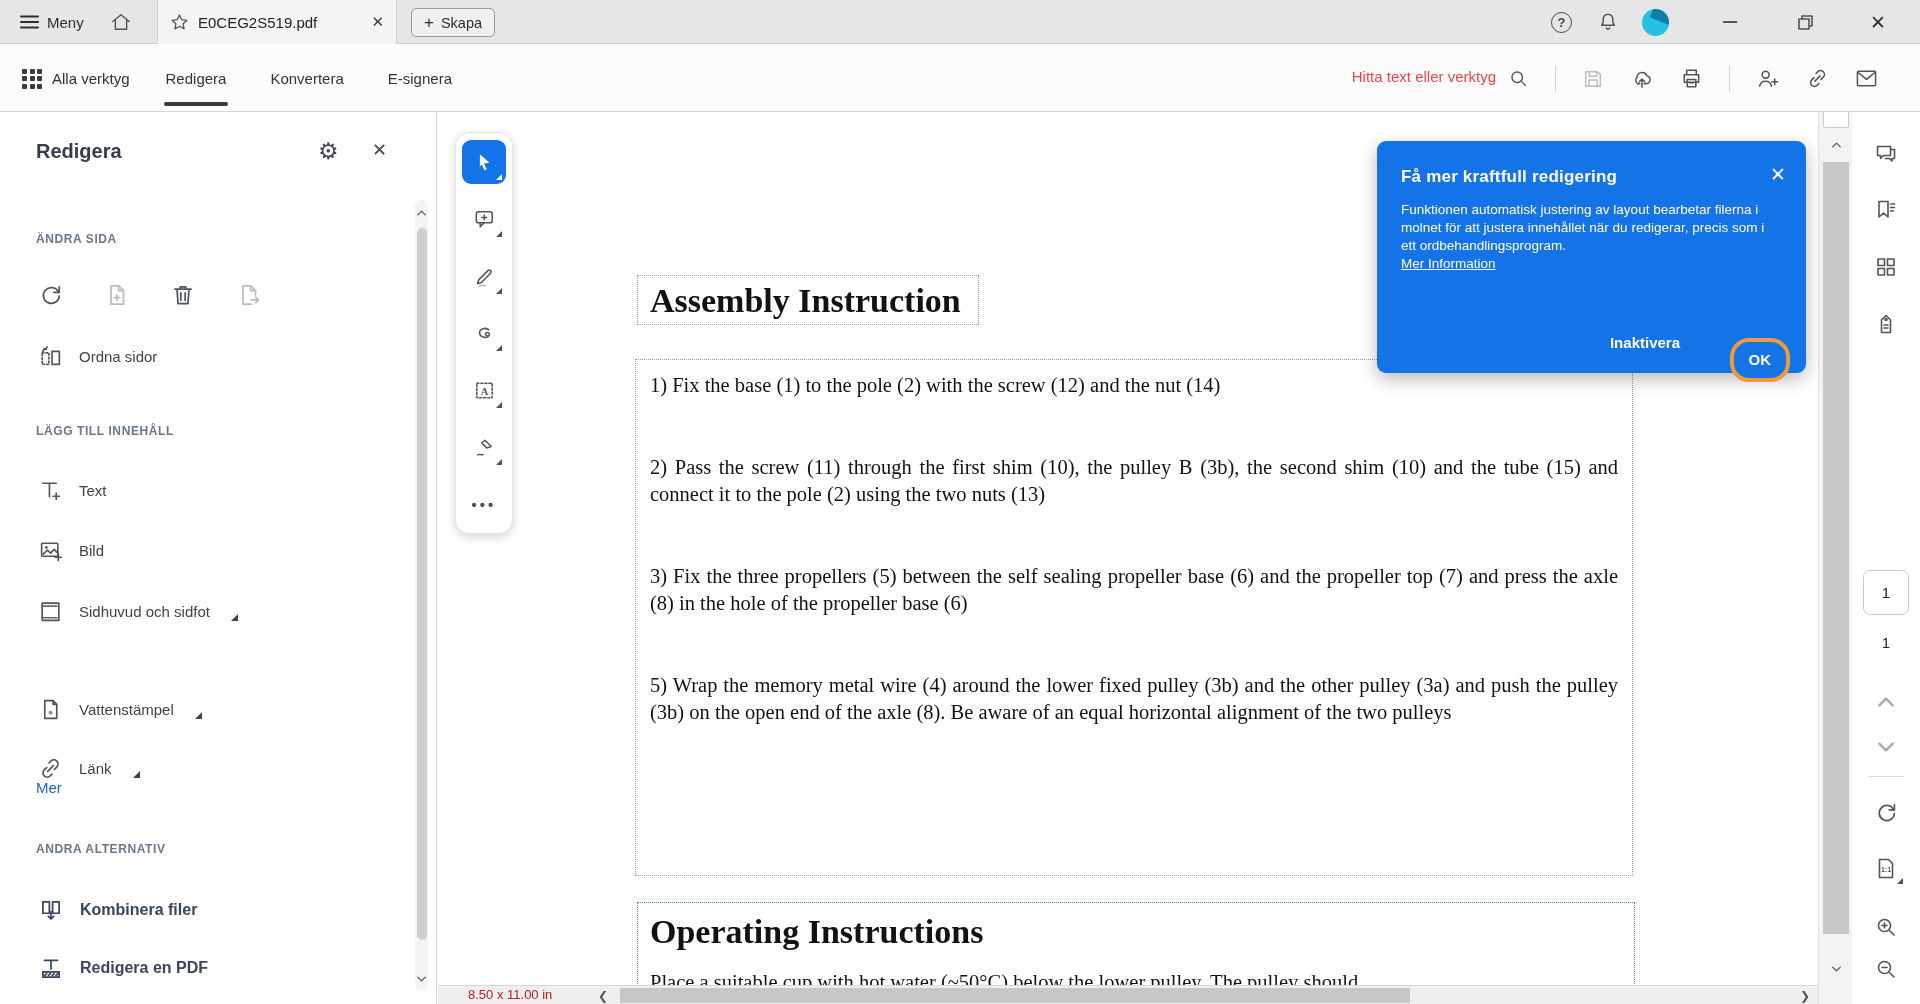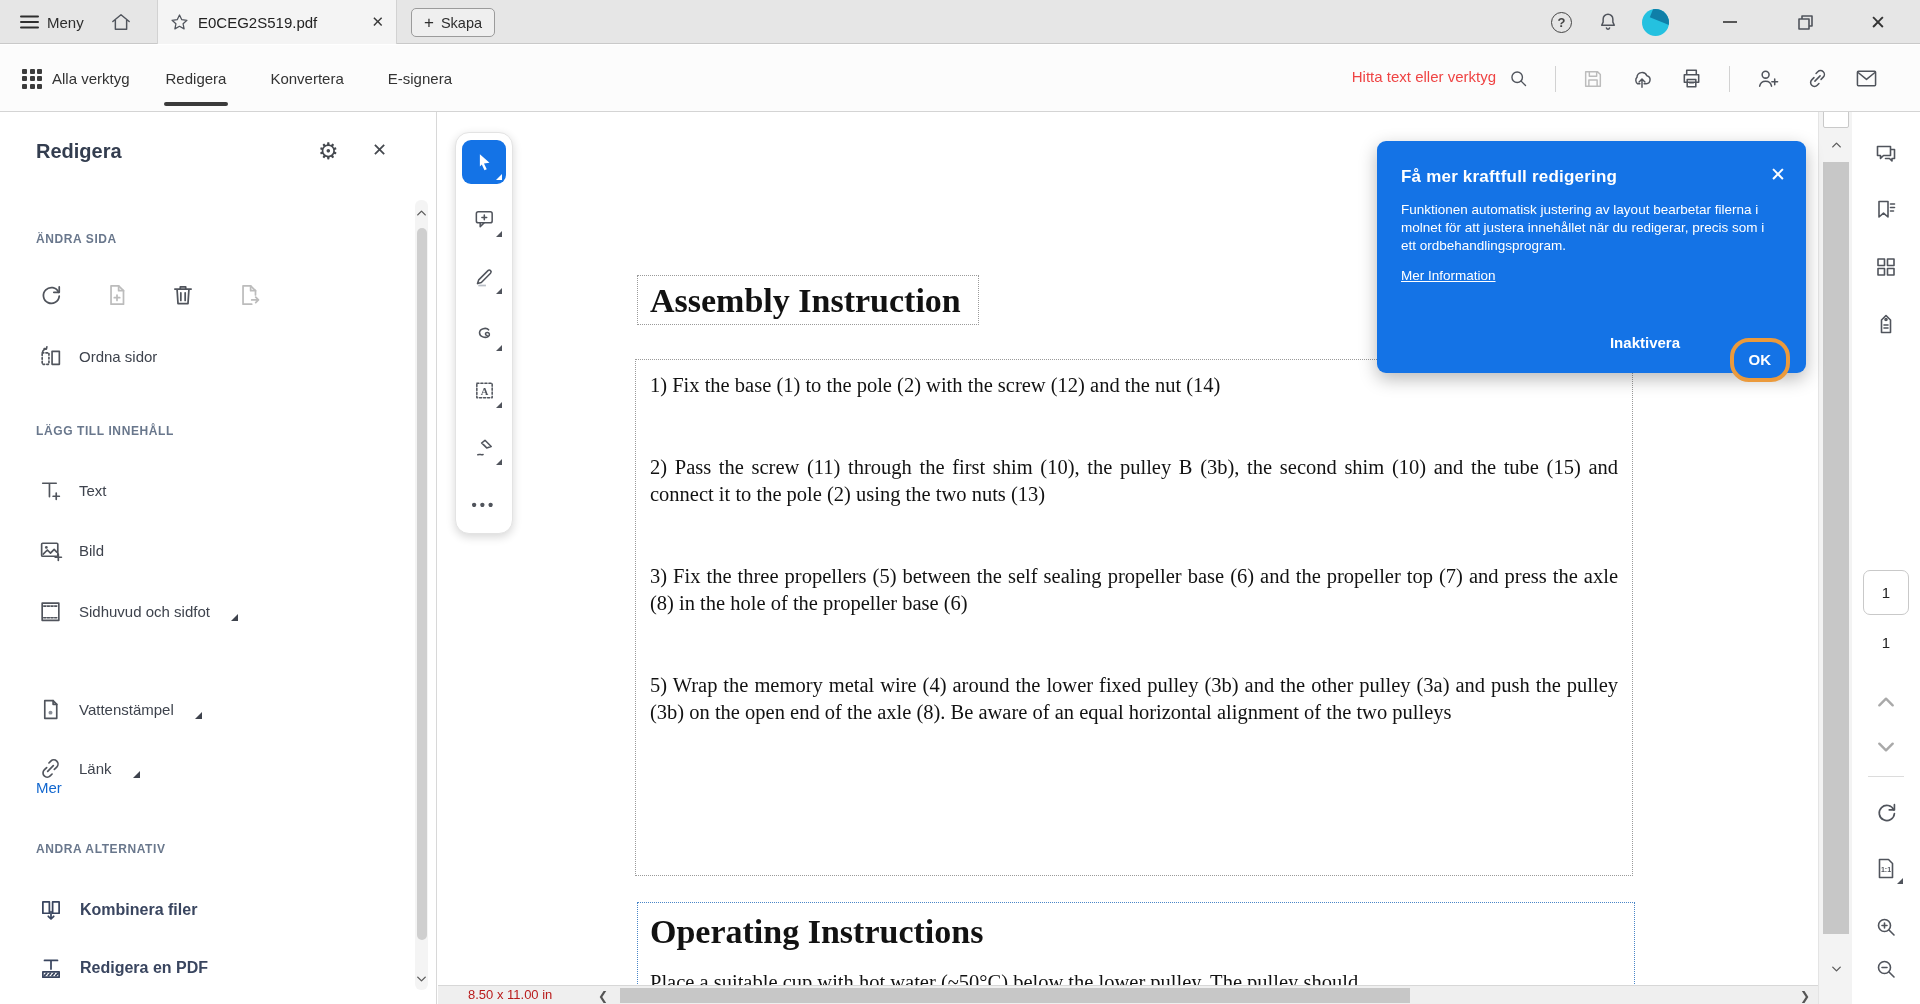--- a/index.html
+++ b/index.html
@@ -69,21 +69,21 @@
   .ftool.active { background:#1473E6; }
   .ftool .corner { position:absolute; right:4px; bottom:4px; width:0; height:0; border-left:6px solid transparent; border-bottom:6px solid #50545c; }
   .ftool.active .corner { border-bottom-color:#fff; }
   .dots3 { letter-spacing:3px; font-weight:700; color:#50545c; font-size:15px; }
 
   
   .popup { position:absolute; left:939px; top:29px; width:429px; height:232px; background:#1473E6; border-radius:9px; box-shadow:0 6px 18px rgba(0,0,0,.28); color:#fff; z-index:40; }
   .popup h3 { position:absolute; left:24px; top:26px; font-size:17px; font-weight:700; letter-spacing:.2px; }
   .popup .px { position:absolute; right:20px; top:22px; font-size:19px; font-weight:400; }
   .popup .pbody { position:absolute; left:24px; top:60px; width:364px; font-size:13.5px; line-height:18px; }
-  .popup .plink { display:inline-block; color:#fff; text-decoration:underline; font-size:13.5px; margin-top:12px; }
+  .popup .plink { display:inline-block; color:#fff; text-decoration:underline; font-size:13.5px; margin-top:0px; }
   .popup .dismiss { position:absolute; right:126px; bottom:22px; font-size:15px; font-weight:600; }
   .okring { position:absolute; right:16px; bottom:-9px; border:4.5px solid #EB9A3C; border-radius:19px; padding:9px 15px; background:#1473E6; }
   .okring span { font-size:15px; font-weight:700; }
 
   
   .vscroll { position:absolute; right:0; top:0; width:34px; height:892px; background:#f3f3f3; border-left:1px solid #e4e4e4; z-index:30; }
   .vscroll .topbox { position:absolute; left:4px; top:-6px; width:26px; height:22px; background:#fff; border:1px solid #c9c9c9; border-radius:2px; }
   .vscroll .thumb { position:absolute; left:4px; top:50px; width:26px; height:772px; background:#c7c7c7; }
   .hscroll { position:absolute; left:0; bottom:0; width:1380px; height:19px; background:#efefef; border-top:1px solid #d7d7d7; z-index:30; }
   .hscroll .thumb { position:absolute; left:182px; top:2px; width:790px; height:15px; background:#c7c7c7; }

